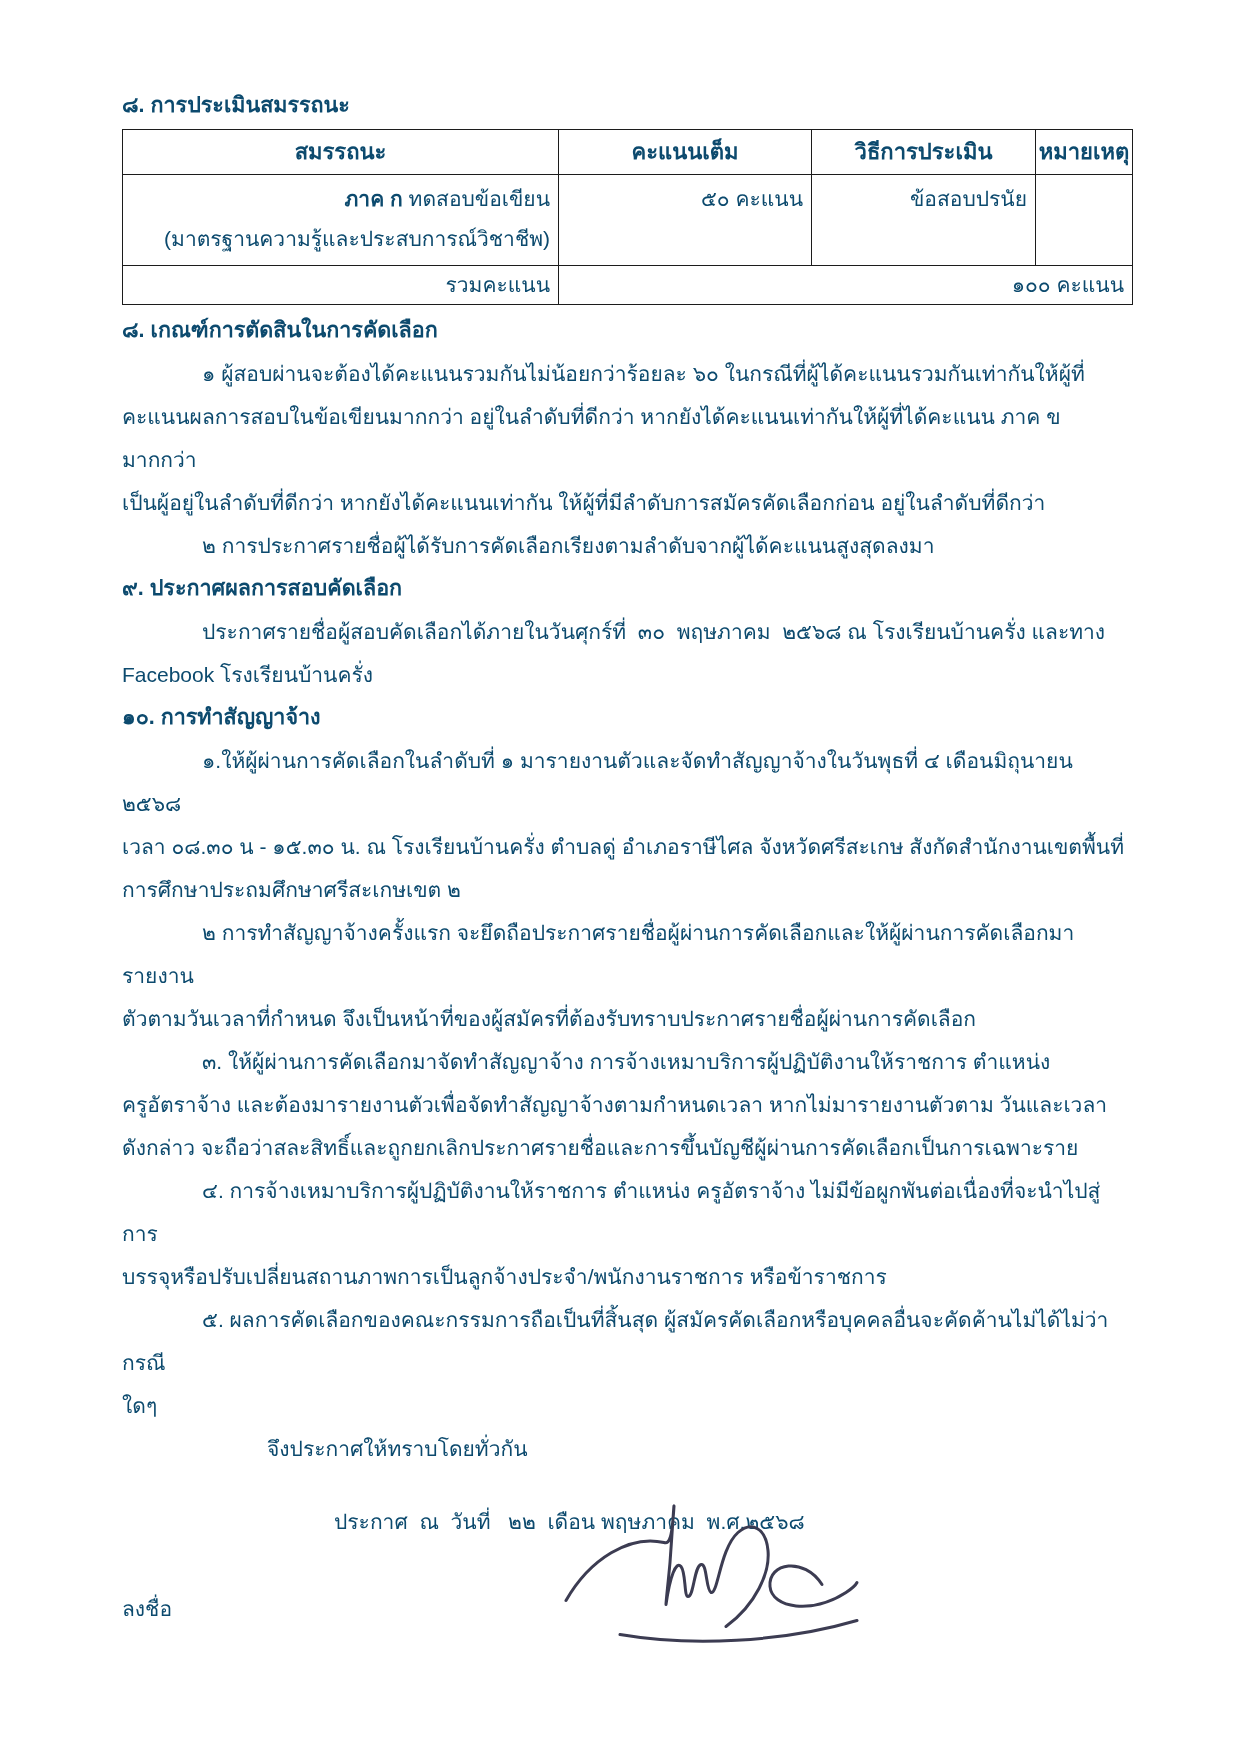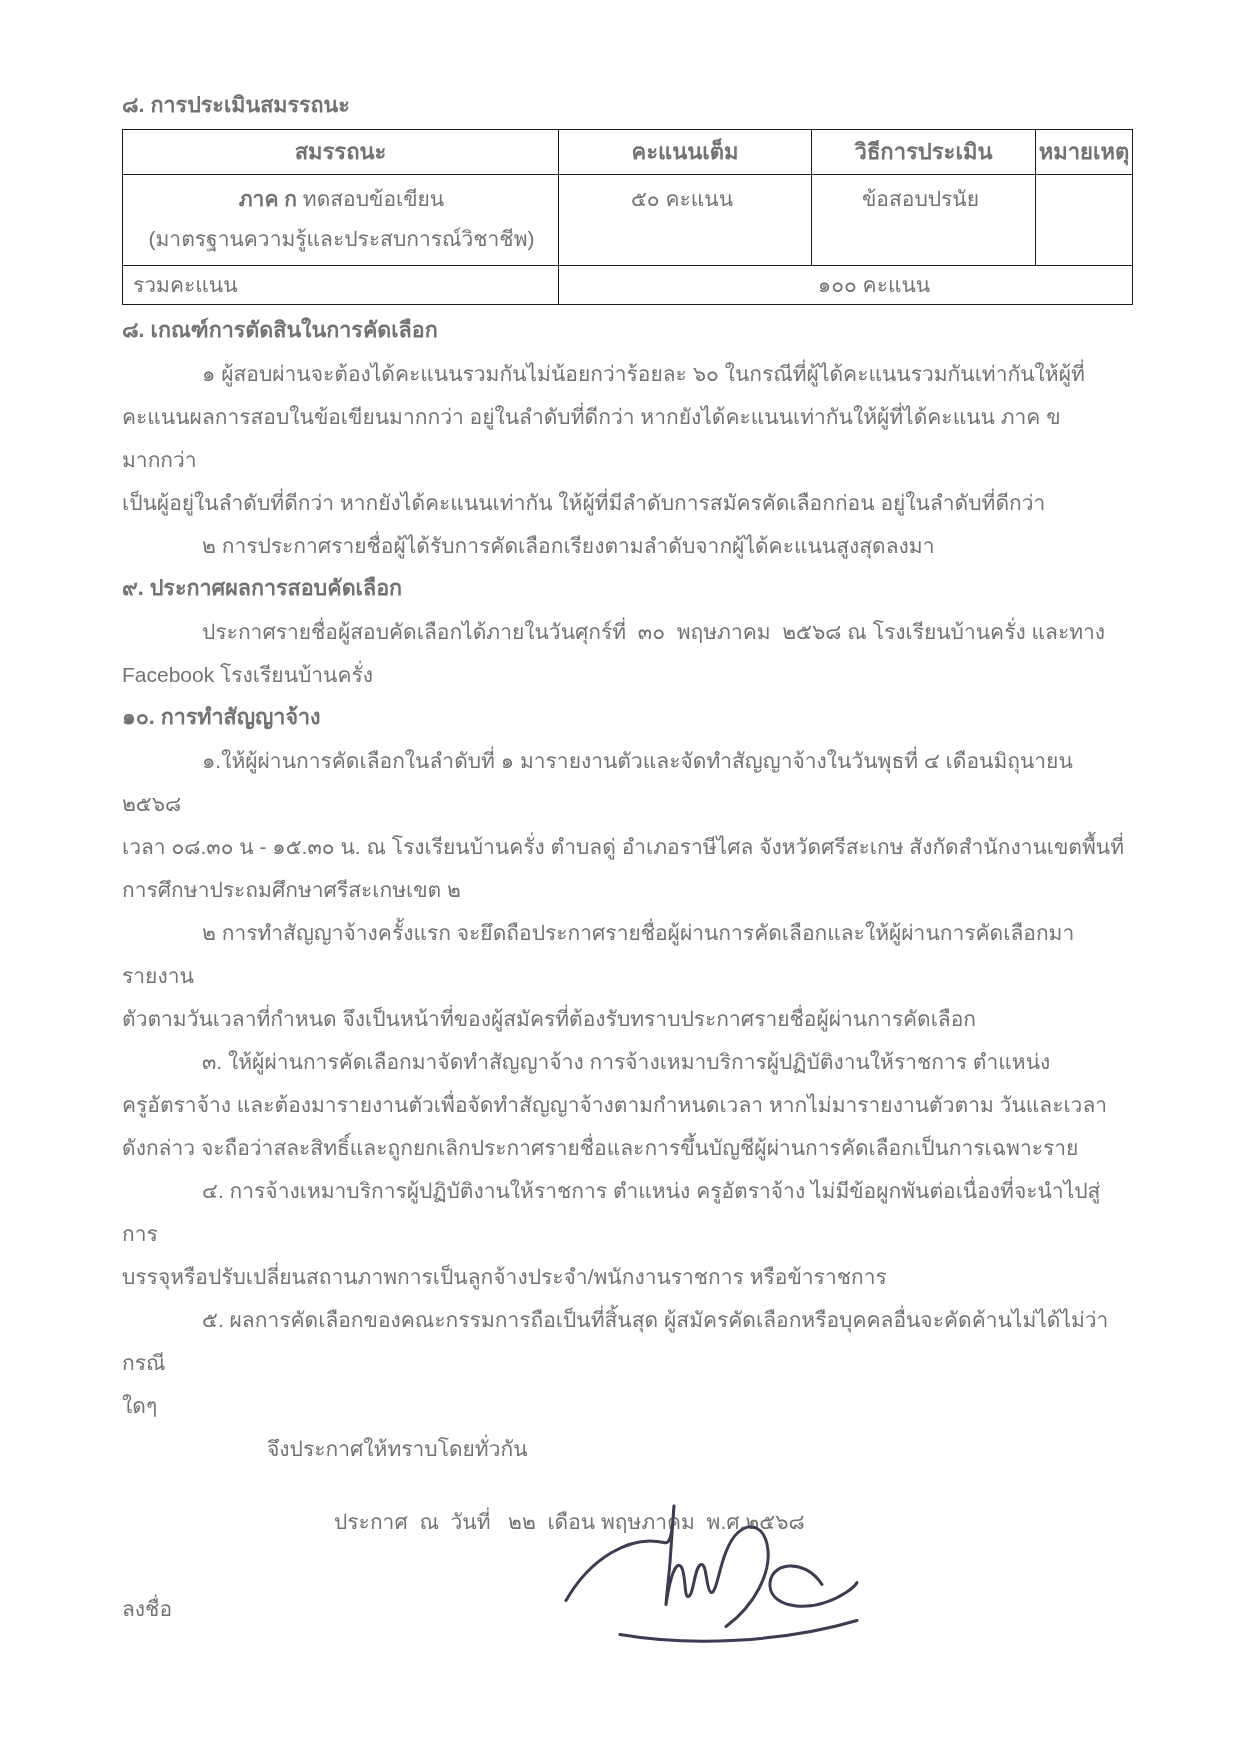--- a/index.html
+++ b/index.html
@@ -1,21 +1,21 @@
 <!DOCTYPE html>
 <html><head>
 <meta charset="utf-8">
 <style>
   html,body{margin:0;padding:0;background:#ffffff;}
   .page{
     position:relative;
     width:1241px;height:1755px;
     background:#ffffff;
     font-family:"Liberation Sans","DejaVu Sans",sans-serif;
-    color:#737373;
+    color:#0c4a6e;
     overflow:hidden;
   }
   .content{
     position:absolute;left:122px;top:84px;width:1010px;
     font-size:21px;line-height:43px;
   }
   .h{font-weight:700;font-size:21.5px;margin:0;}
   .para{margin:0;text-indent:80px;white-space:pre-wrap;}
 
   table.eval{
@@ -24,31 +24,31 @@
     margin-top:2px;
     table-layout:fixed;
   }
   table.eval,
   .eval th,.eval td{border:1.6px solid #1c1c1c;}
   .eval th{
     height:44px;font-weight:700;text-align:center;
     font-size:22px;padding:0;line-height:24px;
   }
   .eval td{
-    vertical-align:top;text-align:center;
+    vertical-align:top;text-align:right;
     padding:4px 8px 6px 10px;
     line-height:40px;font-size:21px;
   }
   .eval td.score,.eval td.method{padding-left:2px;}
   .eval .rowA td{height:78px;}
   .eval .rowB td{height:120px;}
   .eval .totalRow td{
     height:34px;vertical-align:middle;line-height:34px;padding-top:2px;padding-bottom:2px;
   }
-  .eval .totalRow .tlabel{text-align:left;}
+  .eval .totalRow .tlabel{text-align:right;}
   .eval .totalRow .tvalue{padding-left:65px;}
   .cellb{font-weight:700;}
   .pre{white-space:pre-wrap;}
 
   .closing{margin:0 0 0 145px;}
   .dateline{margin:30px 0 0 212px;white-space:pre-wrap;}
 
   .sigline{position:relative;margin:44px 0 0 0;}
   .sigline .siglabel{}
   .sig-svg{position:absolute;left:438px;top:-96px;width:300px;height:158px;pointer-events:none;}

